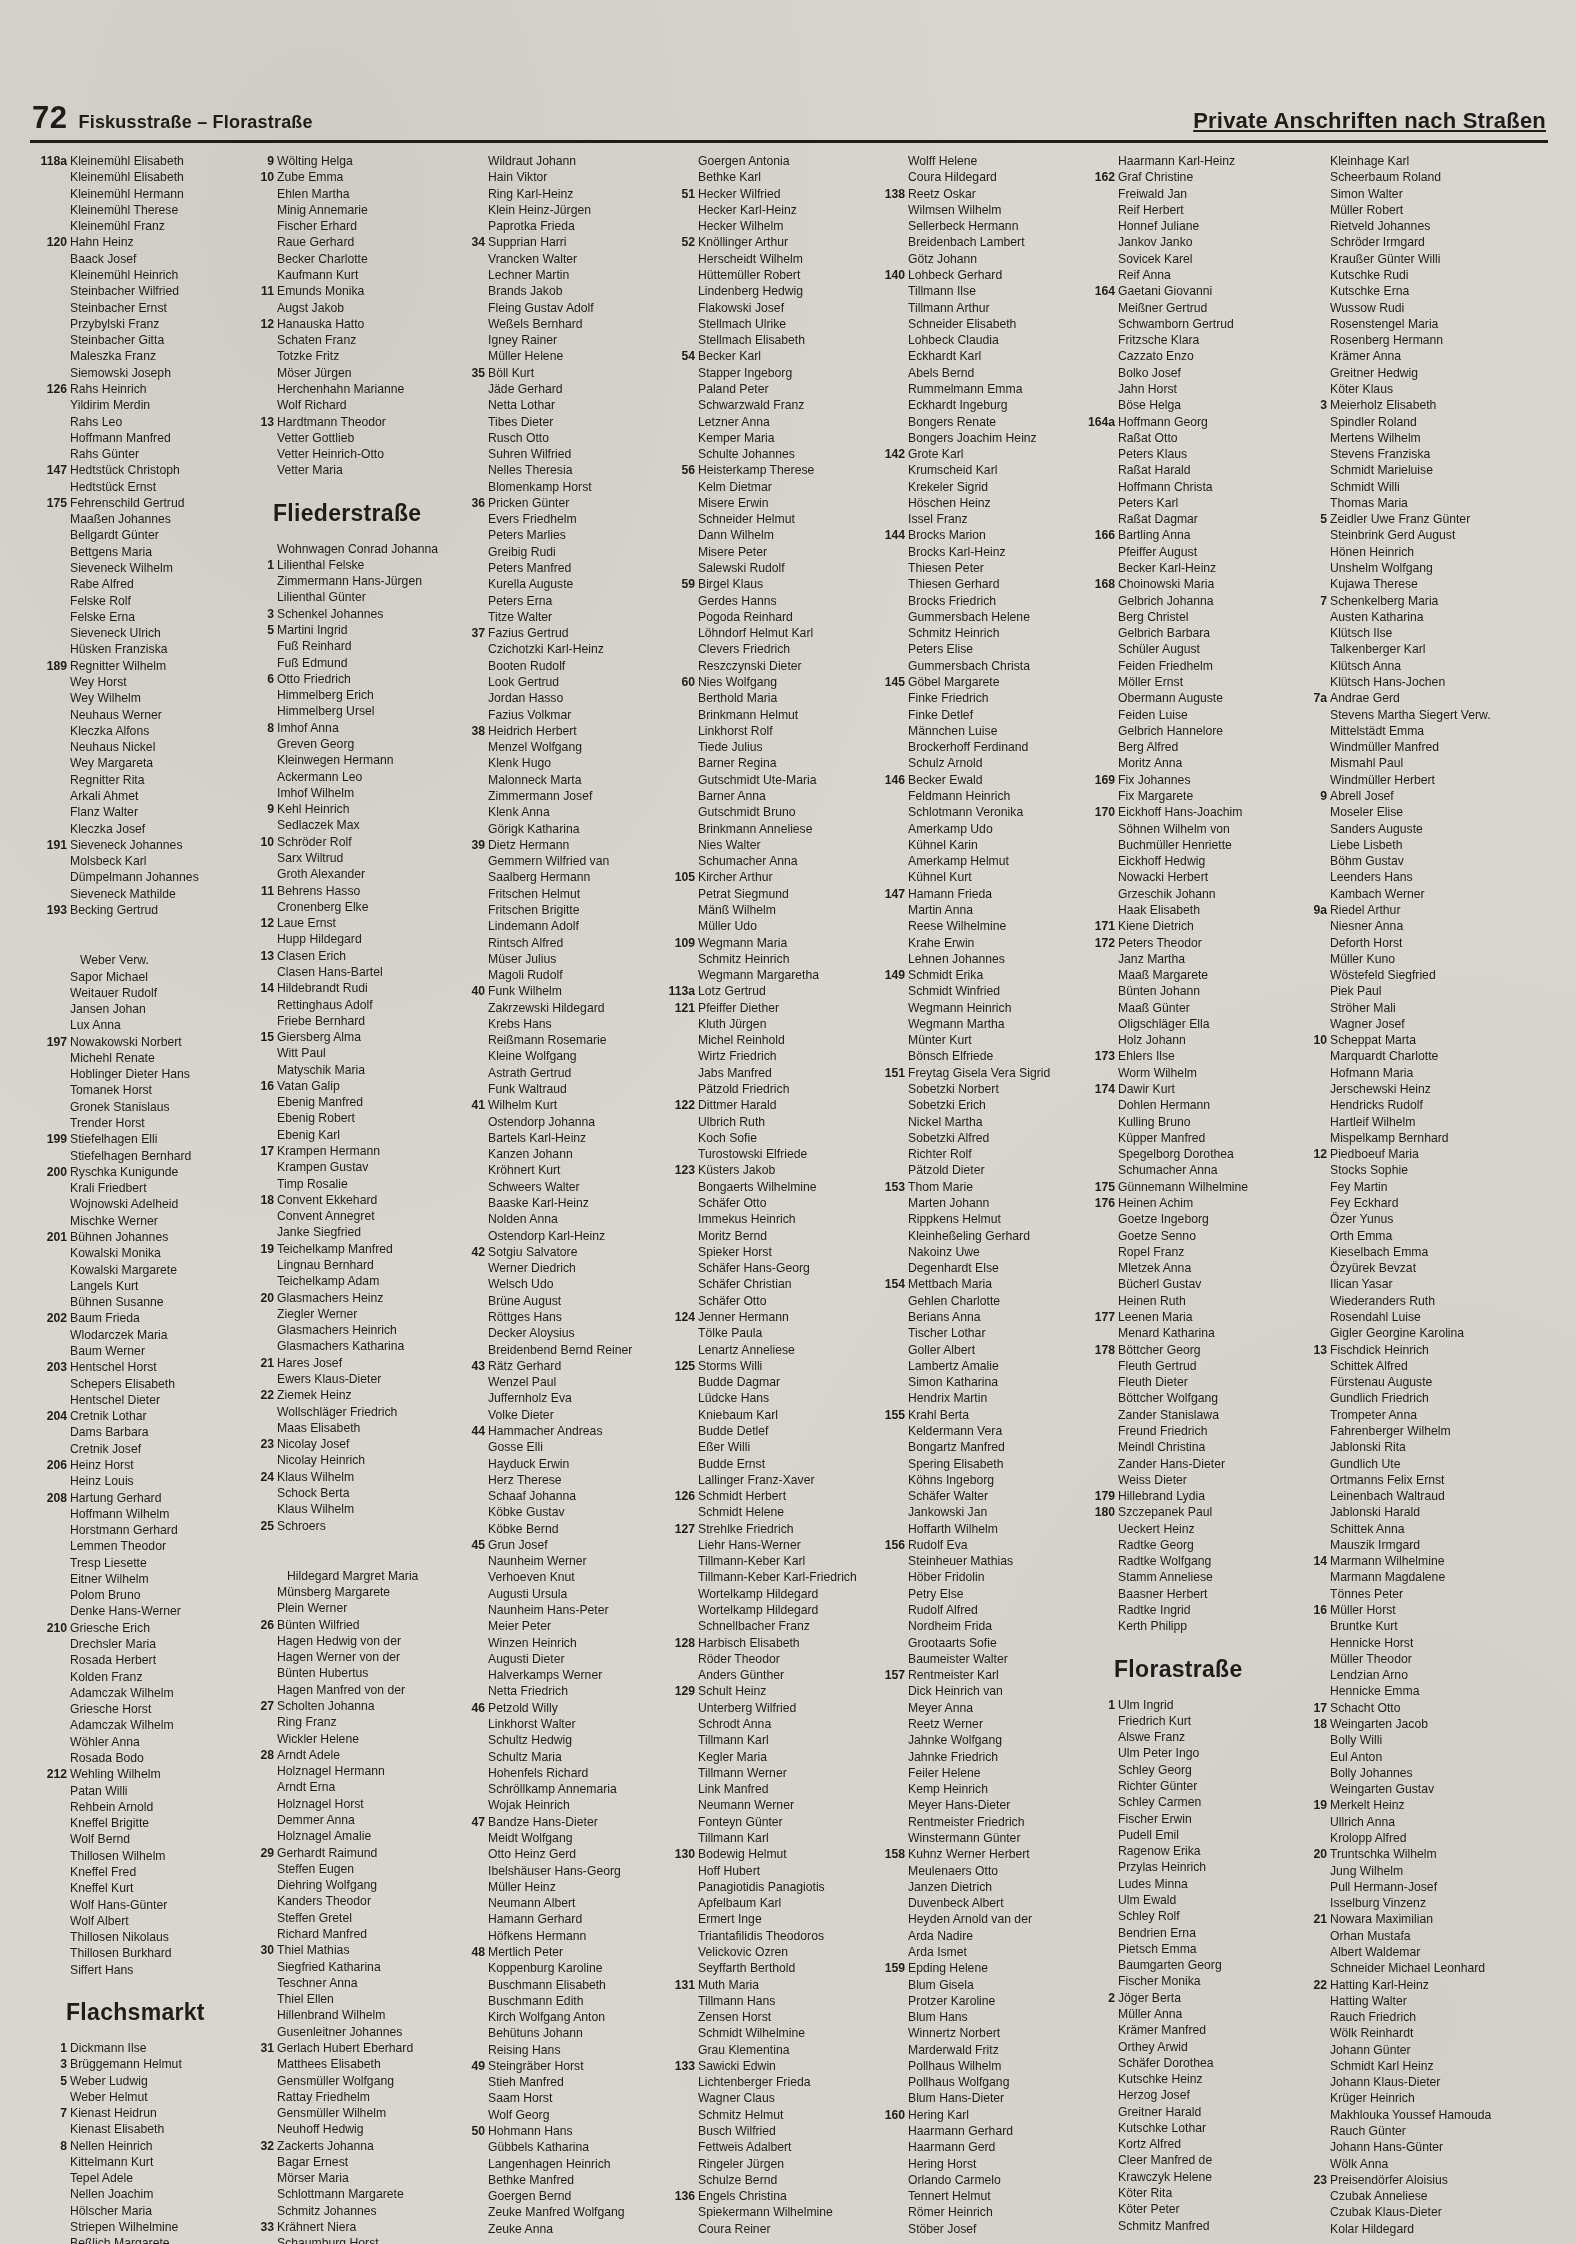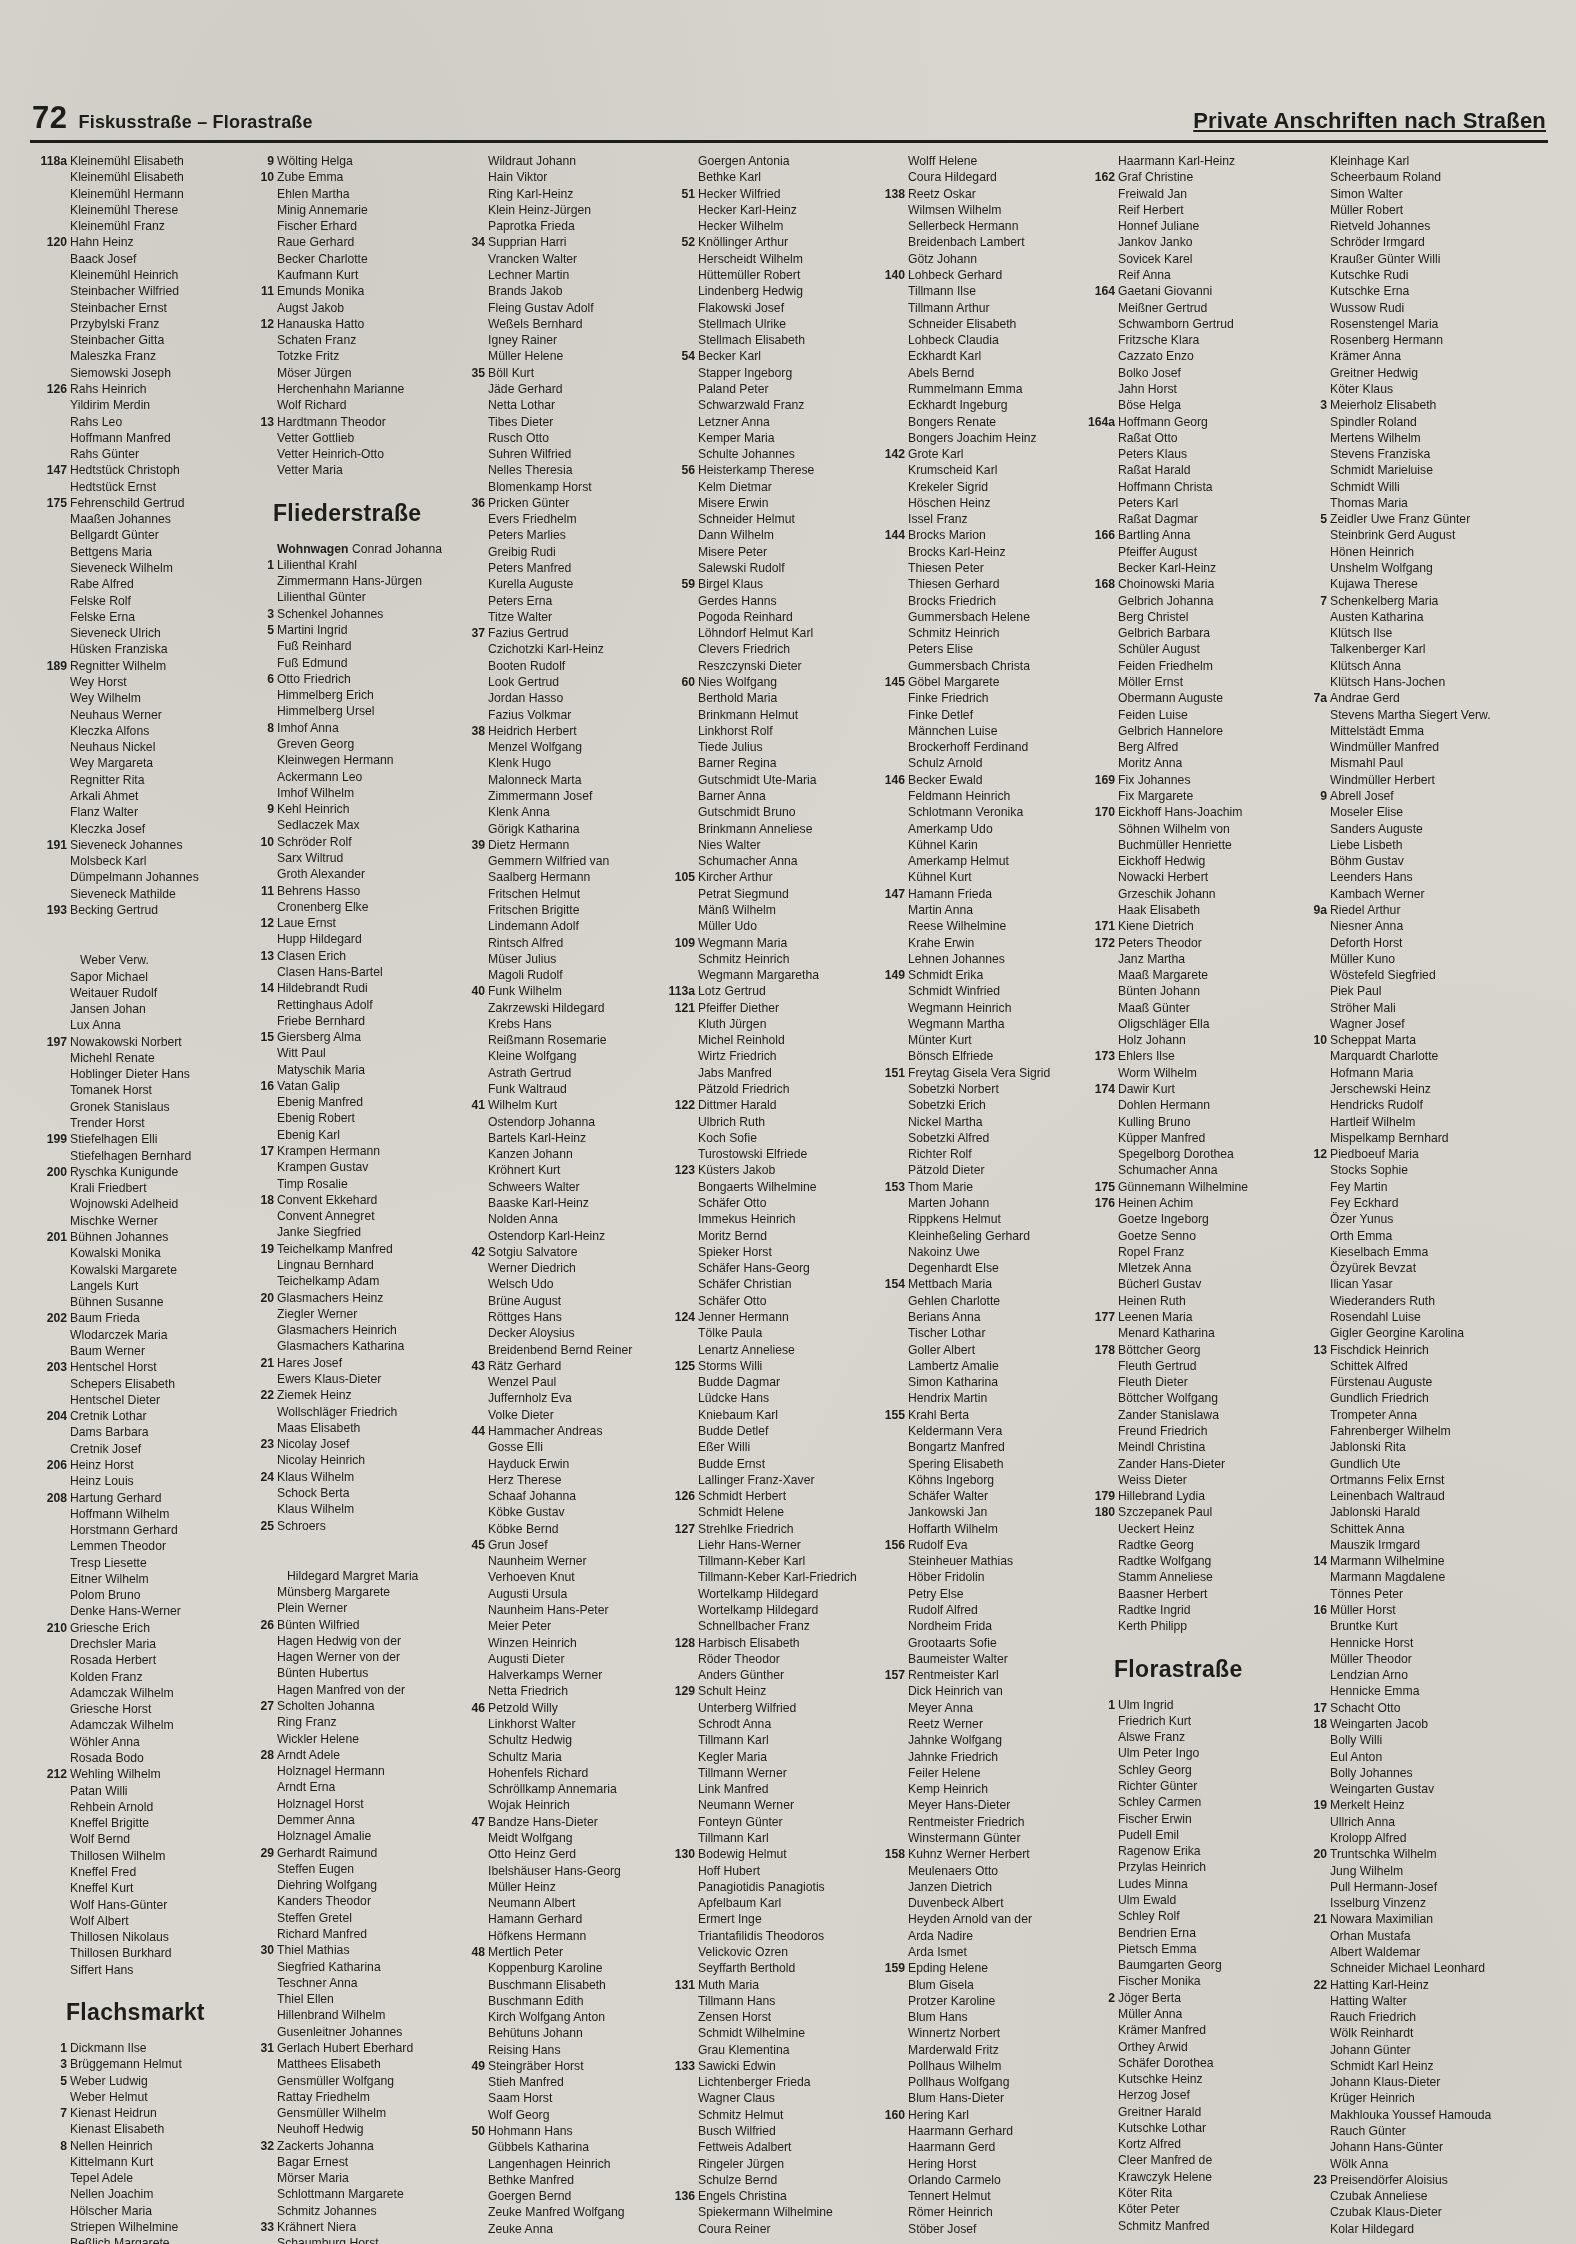--- a/index.html
+++ b/index.html
@@ -18,21 +18,21 @@
   .col:nth-child(1){width:207px;}
   .col:nth-child(2){width:211px;}
   .col:nth-child(3){width:210px;}
   .col:nth-child(4){width:210px;}
   .col:nth-child(5){width:210px;}
   .col:nth-child(6){width:212px;}
   .col:nth-child(7){width:286px;}
   .line{display:flex;white-space:nowrap;font-size:12.2px;line-height:16.28px;}
   .num{flex:none;width:40px;text-align:right;font-weight:bold;padding-right:3px;box-sizing:border-box;}
   .nm{flex:none;}
-  .nm b{font-weight:bold;margin-top:48px;}
+  .nm b{font-weight:normal;margin-top:48px;}
   .wrap .nm{padding-left:10px;margin-top:34px;}
   .sec{font-weight:bold;font-size:23px;line-height:26px;margin:21px 0 15px 36px;letter-spacing:0.3px;}
 </style>
 </head>
 <body>
 
 <div class="page">
   <div class="hdr">
     <span class="pageno">72</span>
     <span class="range">Fiskusstraße – Florastraße</span>
@@ -620,21 +620,21 @@
           <span class="num"></span>
           <span class="nm">Vetter Maria</span>
         </div>
         <div class="sec">Fliederstraße</div>
         <div class="line">
           <span class="num"></span>
           <span class="nm"><b>Wohnwagen</b> Conrad Johanna</span>
         </div>
         <div class="line">
           <span class="num">1</span>
-          <span class="nm">Lilienthal Krahl</span>
+          <span class="nm">Lilienthal Felske</span>
         </div>
         <div class="line">
           <span class="num"></span>
           <span class="nm">Zimmermann Hans-Jürgen</span>
         </div>
         <div class="line">
           <span class="num"></span>
           <span class="nm">Lilienthal Günter</span>
         </div>
         <div class="line">

